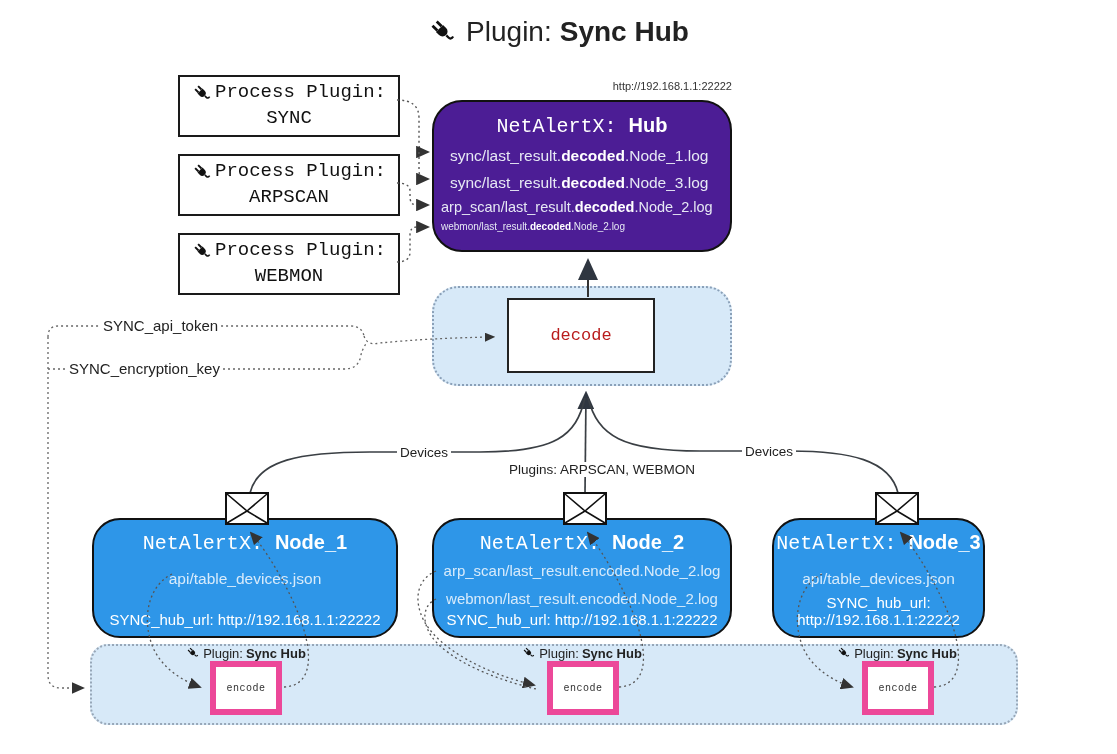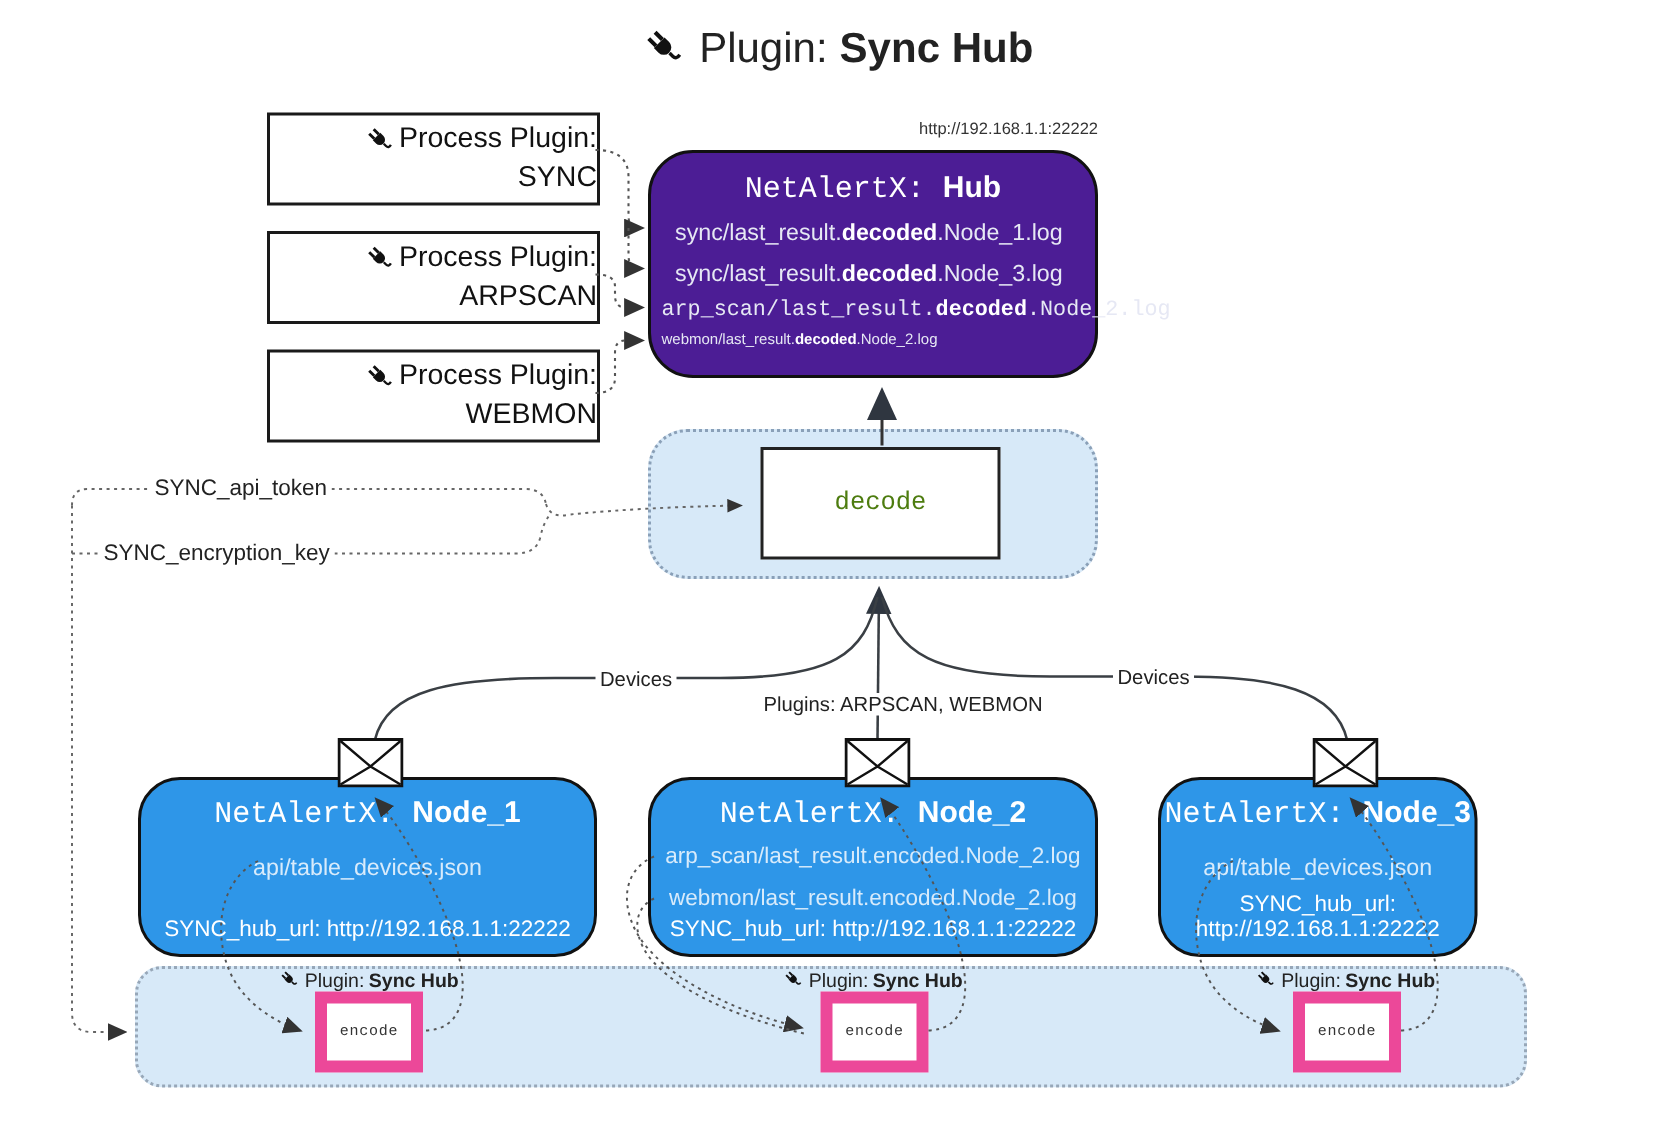--- a/index.html
+++ b/index.html
@@ -6,60 +6,60 @@
   .canvas{position:relative;width:1117px;height:754px;background:#ffffff;overflow:hidden;
           font-family:"Liberation Sans",sans-serif;color:#1a1a1a;}
 
   
   .title{position:absolute;top:16px;left:0;right:0;display:flex;justify-content:center;align-items:center;gap:8px;
          font-size:28px;color:#222;z-index:6;}
   .title b{font-weight:700;}
 
   
   .pbox{position:absolute;left:178px;width:218px;height:58px;background:#fff;border:2px solid #1a1a1a;
-        display:flex;flex-direction:column;justify-content:center;align-items:flex-end;z-index:2;
-        font-family:Liberation Sans, sans-serif;font-size:19px;color:#111;line-height:1.35;}
+        display:flex;flex-direction:column;justify-content:center;align-items:center;z-index:2;
+        font-family:Liberation Mono, monospace;font-size:19px;color:#111;line-height:1.35;}
   .pbox .row1{display:flex;align-items:center;gap:2px;}
 
   
   .hub-url{position:absolute;left:432px;top:80px;width:300px;text-align:right;font-size:11px;color:#333;z-index:2;}
   .hub{position:absolute;left:432px;top:100px;width:300px;height:152px;background:#4c1d95;border:2px solid #111;
        border-radius:30px;z-index:2;box-sizing:border-box;}
   .hub-title{position:absolute;top:12px;left:0;right:0;text-align:center;color:#fff;
              font-family:"Liberation Mono","DejaVu Sans Mono",monospace;font-size:20px;}
   .t-bold{font-family:"Liberation Sans",sans-serif;font-weight:700;}
   .hub-line{position:absolute;left:0;right:0;color:#e6e8f4;white-space:nowrap;}
   .hub-line b{color:#fff;font-weight:700;}
 
   
   .decode-panel{position:absolute;left:432px;top:286px;width:300px;height:100px;background:#d7e9f8;
                 border:2px dotted #8aa0b8;border-radius:26px;box-sizing:border-box;z-index:1;}
-  .decode-box{position:absolute;left:507px;top:298px;width:160px;height:75px;background:#fff;border:2px solid #222;
+  .decode-box{position:absolute;left:507px;top:298px;width:148px;height:75px;background:#fff;border:2px solid #222;
               display:flex;align-items:center;justify-content:center;z-index:2;
-              font-family:"Liberation Mono","DejaVu Sans Mono",monospace;font-size:17px;color:#4d7c0f;box-sizing:border-box;}
+              font-family:"Liberation Mono","DejaVu Sans Mono",monospace;font-size:17px;color:#b91c1c;box-sizing:border-box;}
 
   
   .flabel{position:absolute;background:#fff;padding:0 3px;font-size:15px;color:#222;z-index:6;white-space:nowrap;}
   .slabel{position:absolute;background:#fff;padding:0 3px;font-size:13.5px;color:#222;z-index:6;white-space:nowrap;}
 
   
   .node{position:absolute;top:518px;height:120px;background:#2e96e8;border:2px solid #111;border-radius:28px;
         z-index:2;box-sizing:border-box;}
   .node-title{position:absolute;top:11px;left:0;right:0;text-align:center;color:#fff;
               font-family:"Liberation Mono","DejaVu Sans Mono",monospace;font-size:20px;}
   .nfile{position:absolute;left:0;right:0;text-align:center;color:#d8ebfb;font-size:15.5px;white-space:nowrap;}
   .node-url{position:absolute;bottom:8px;left:0;right:0;text-align:center;color:#fff;font-size:15px;}
 
   
   .band{position:absolute;left:90px;top:644px;width:928px;height:81px;background:#d7e9f8;
         border:2px dotted #97a7b8;border-radius:18px;box-sizing:border-box;z-index:1;}
   .enc-label{position:absolute;top:646px;height:14px;display:flex;align-items:center;justify-content:center;gap:3px;
              font-size:13px;color:#222;z-index:3;white-space:nowrap;}
   .enc-label b{font-weight:700;}
-  .enc-box{position:absolute;top:661px;width:72px;height:54px;background:#fff;border:8px solid #ec4899;
+  .enc-box{position:absolute;top:661px;width:72px;height:54px;background:#fff;border:6px solid #ec4899;
            display:flex;align-items:center;justify-content:center;z-index:2;box-sizing:border-box;
            font-family:"Liberation Mono","DejaVu Sans Mono",monospace;font-size:10px;letter-spacing:0.5px;color:#333;}
 
   .overlay{position:absolute;left:0;top:0;width:1117px;height:754px;z-index:5;pointer-events:none;}
   .plug{flex:0 0 auto;}
   .hidden-defs{position:absolute;width:0;height:0;overflow:hidden;}
 </style>
 </head>
 <body>
 
@@ -121,21 +121,21 @@
   <div class="hub">
     <div class="hub-title">
       <span>NetAlertX: </span><span class="t-bold">Hub</span>
     </div>
     <div class="hub-line" style="top:45px;padding-left:16px;font-size:15.5px;">
       <span>sync/last_result.</span><b>decoded</b><span>.Node_1.log</span>
     </div>
     <div class="hub-line" style="top:72px;padding-left:16px;font-size:15.5px;">
       <span>sync/last_result.</span><b>decoded</b><span>.Node_3.log</span>
     </div>
-    <div class="hub-line" style="top:97px;padding-left:7px;font-size:14.5px;font-family:Liberation Mono, monospace;">
+    <div class="hub-line" style="top:97px;padding-left:7px;font-size:14.5px;">
       <span>arp_scan/last_result.</span><b>decoded</b><span>.Node_2.log</span>
     </div>
     <div class="hub-line" style="top:119px;padding-left:7px;font-size:10px;">
       <span>webmon/last_result.</span><b>decoded</b><span>.Node_2.log</span>
     </div>
   </div>
 
   <div class="decode-panel"></div>
   <div class="decode-box">
     <span>decode</span>

